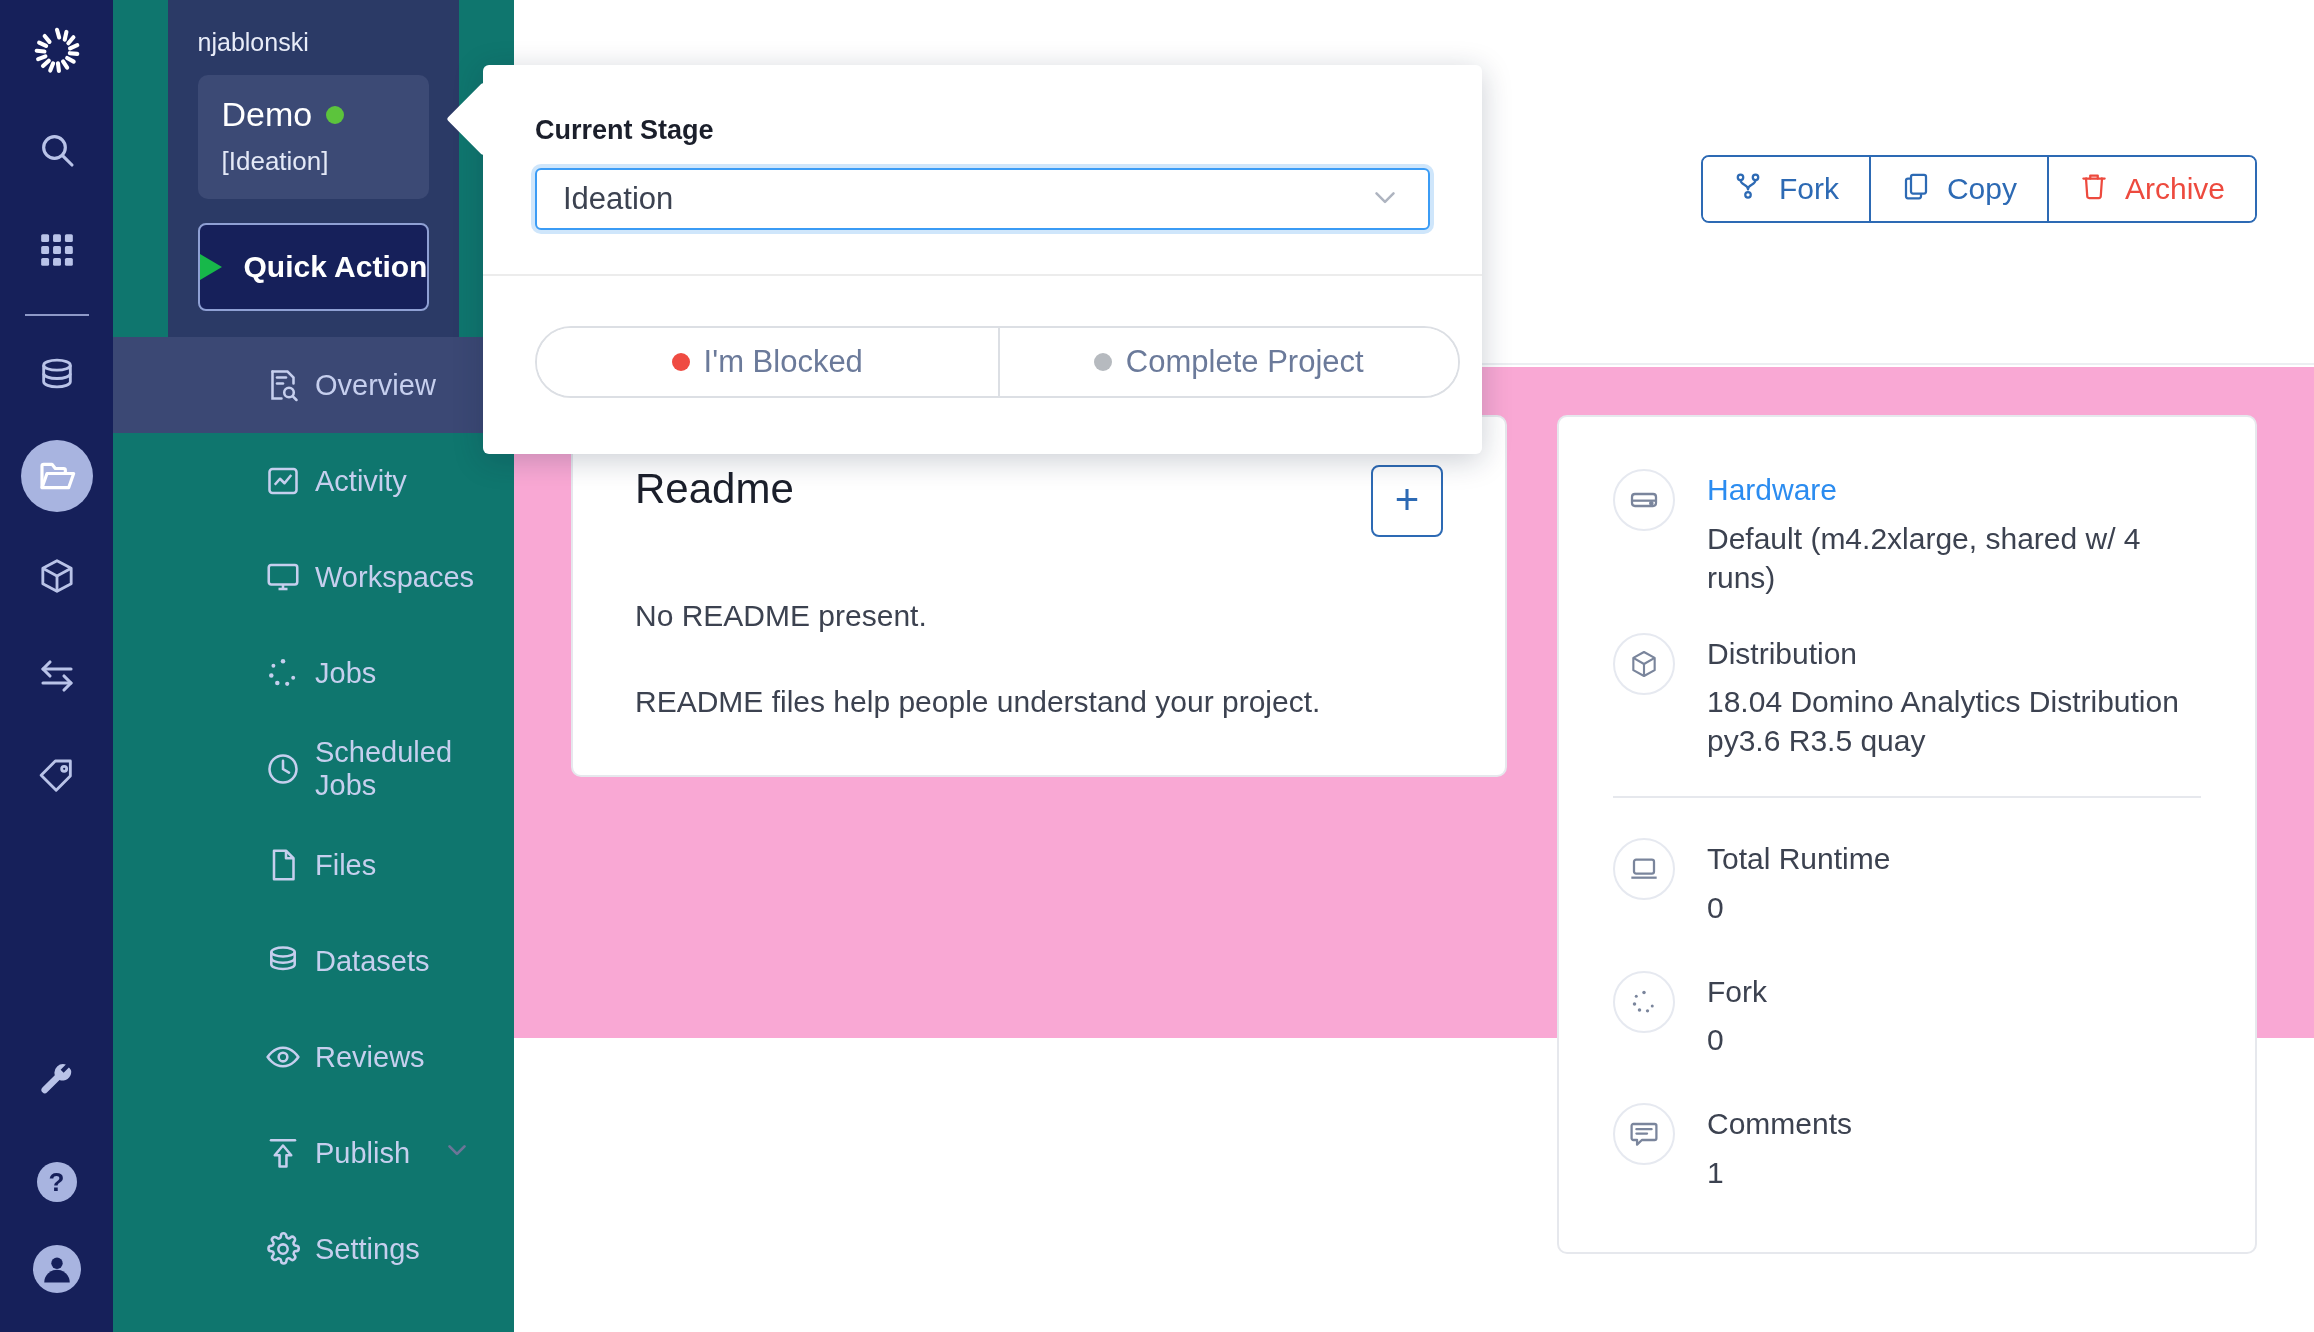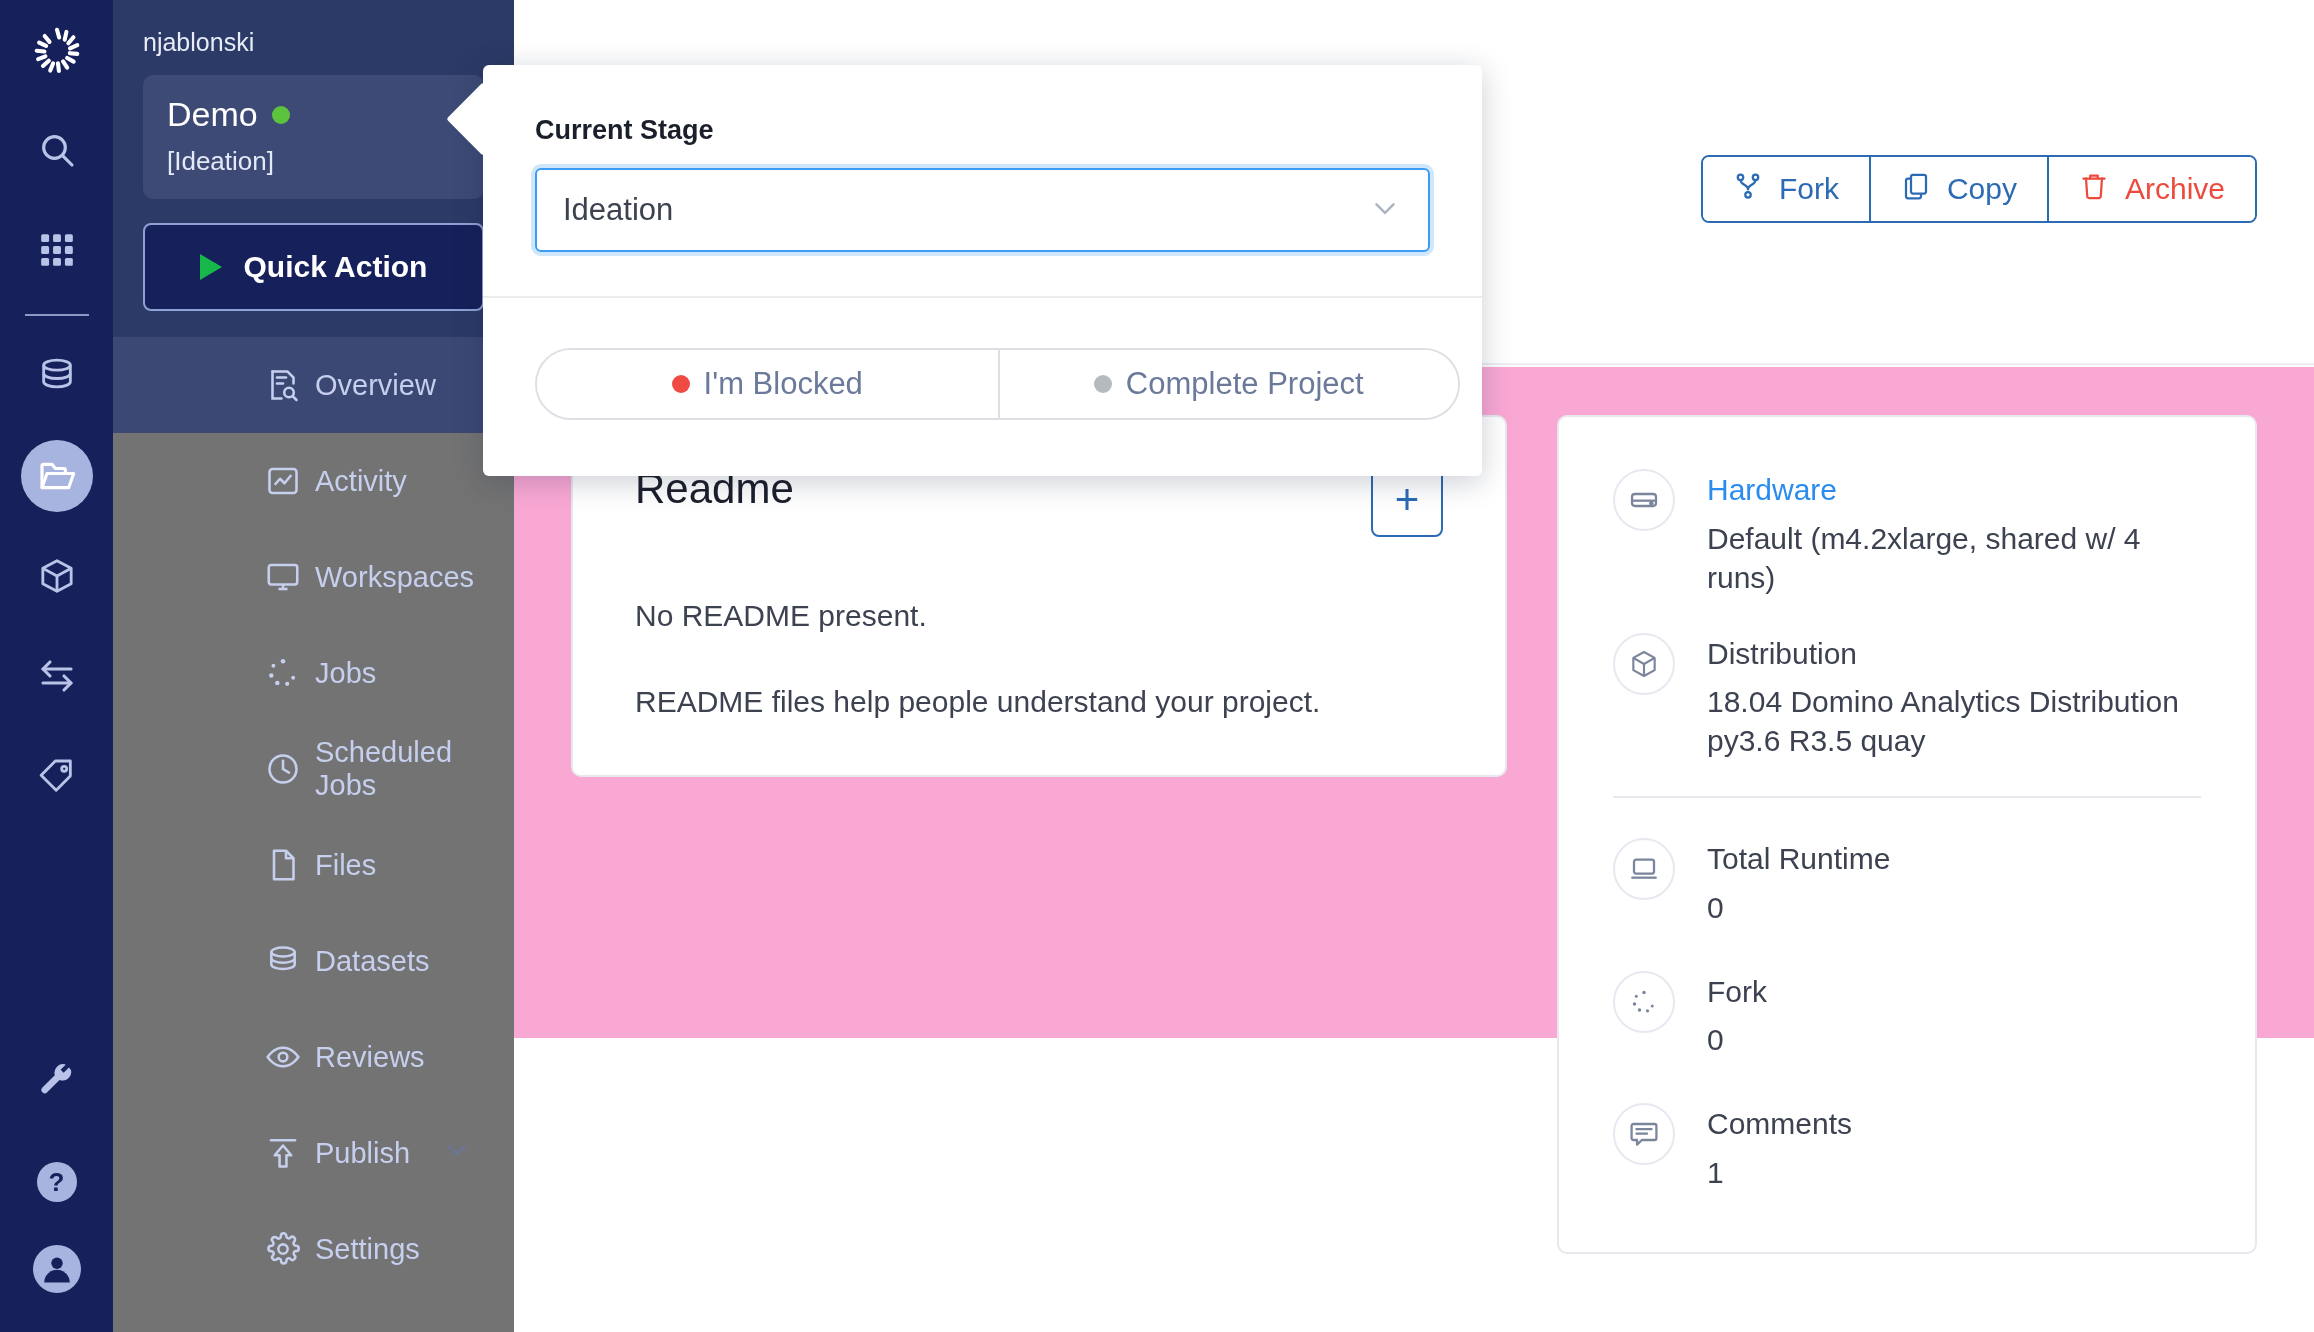--- a/index.html
+++ b/index.html
@@ -39,23 +39,23 @@
   }
   .help-circle {
     width: 40px; height: 40px; border-radius: 50%;
     background: #a8b4e0; display:flex; align-items:center; justify-content:center;
     color:#16205a; font-size: 26px; font-weight: bold; line-height:1;
   }
 
   
   .sidebar {
     width: 401px; height: 1332px; flex: 0 0 401px;
-    background: #737373;
+    background: #0f766e;
     position: relative; z-index: 2;
-    display: flex; flex-direction: column;
+    display: flex; flex-direction: column; align-items: center;
   }
   .sb-head { background: #2b3a66; padding: 28px 30px 26px 30px; }
   .sb-owner { color: #e8ecf8; font-size: 25px; margin-bottom: 18px; }
   .sb-project-card {
     background: #3c4a75; border-radius: 10px;
     padding: 20px 24px 22px 24px;
   }
   .sb-project-name {
     color: #ffffff; font-size: 34px; font-weight: 400;
     display: flex; align-items: center; gap: 14px;
@@ -156,21 +156,21 @@
   }
   .pop-arrow {
     position: absolute; left: -26px; top: 28px;
     width: 52px; height: 52px; background: #ffffff;
     transform: rotate(45deg);
     border-radius: 3px;
   }
   .pop-top { position: relative; padding: 50px 52px 44px 52px; }
   .pop-label { font-size: 27px; font-weight: 700; color: #1b1f2b; margin-bottom: 22px; }
   .select-box {
-    height: 84px; border: 2px solid #3b9cf5; border-radius: 6px;
+    height: 62px; border: 2px solid #3b9cf5; border-radius: 6px;
     box-shadow: 0 0 0 4px #cfe6fb;
     display: flex; align-items: center; justify-content: space-between;
     padding: 8px 26px; cursor: pointer; background:#ffffff;
   }
   .select-value { font-size: 31px; color: #3c4250; }
   .chev { color: #aeb4c0; }
   .pop-divider { height: 2px; background: #ececec; }
   .pop-bottom { padding: 50px 22px 56px 52px; text-align: right; }
   .seg-group {
     display: flex; border: 2px solid #dcdfe4; border-radius: 36px; overflow: hidden; height: 72px;

